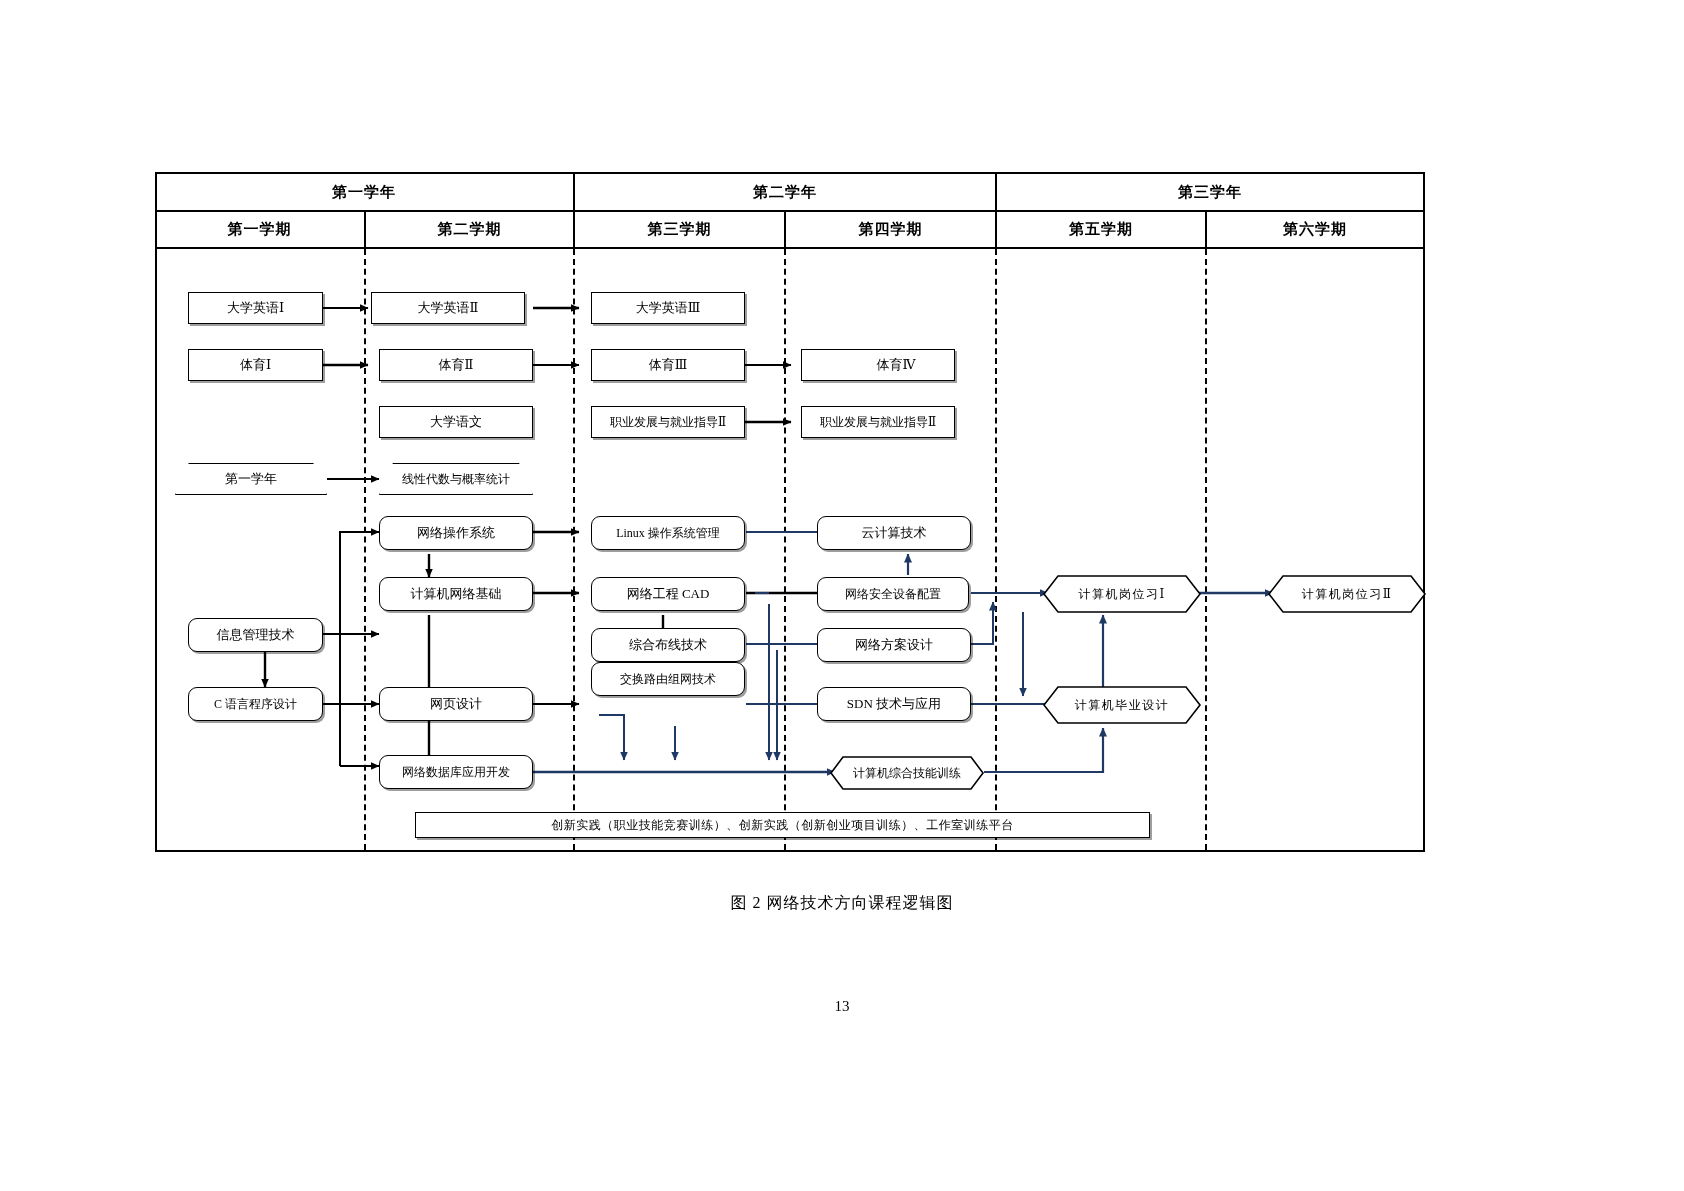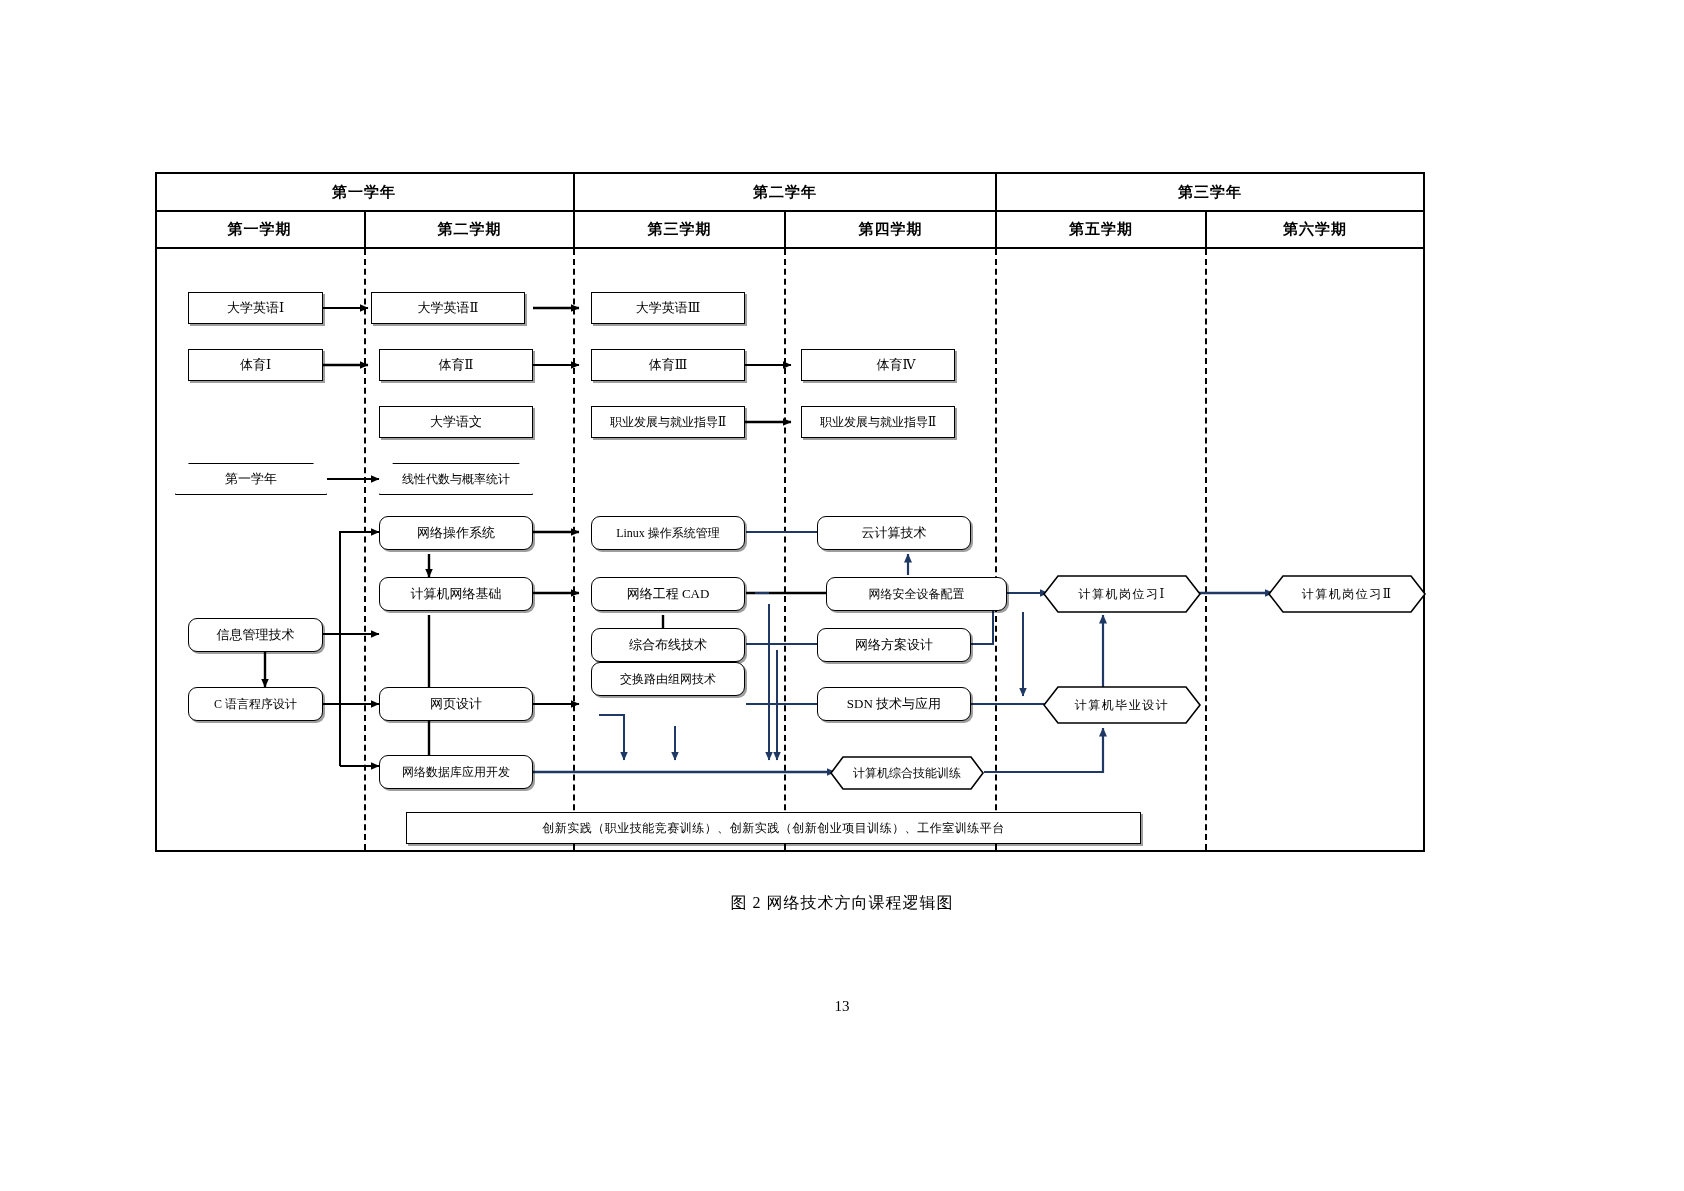--- a/index.html
+++ b/index.html
@@ -344,21 +344,21 @@
     <div class="node round" style="left:436px;top:456px;width:154px;height:34px;">
       <span>综合布线技术</span>
     </div>
     <div class="node round" style="left:436px;top:490px;width:154px;height:34px;">
       <span style="font-size:12px;">交换路由组网技术</span>
     </div>
 
     <div class="node round" style="left:662px;top:344px;width:154px;height:34px;">
       <span>云计算技术</span>
     </div>
-    <div class="node round" style="left:662px;top:405px;width:181px;height:34px;margin-left:9px;">
+    <div class="node round" style="left:662px;top:405px;width:152px;height:34px;">
       <span style="font-size:12px;">网络安全设备配置</span>
     </div>
     <div class="node round" style="left:662px;top:456px;width:154px;height:34px;">
       <span>网络方案设计</span>
     </div>
     <div class="node round" style="left:662px;top:515px;width:154px;height:34px;align-items:center;">
       <span>SDN 技术与应用</span>
     </div>
 
     <div class="node hex" style="left:675px;top:584px;width:154px;height:34px;">
@@ -382,21 +382,21 @@
       <span class="hex-txt" style="font-size:12px;">计算机岗位习Ⅱ</span>
     </div>
 
     <div class="node hex" style="left:888px;top:514px;width:158px;height:38px;">
       <svg class="hex-svg" width="158" height="38" viewBox="0 0 158 38">
         <polygon points="15,1 143,1 157,19 143,37 15,37 1,19" fill="#fff" stroke="#000" stroke-width="1.6"></polygon>
       </svg>
       <span class="hex-txt" style="font-size:12px;">计算机毕业设计</span>
     </div>
 
-    <div class="node rect banner" style="left:251px;top:640px;width:735px;height:32px;">
+    <div class="node rect banner" style="left:260px;top:640px;width:735px;height:26px;">
       <span style="font-size:12px;">创新实践（职业技能竞赛训练）、创新实践（创新创业项目训练）、工作室训练平台</span>
     </div>
 
   </div>
 
   <div id="caption">
     <span>图 2  网络技术方向课程逻辑图</span>
   </div>
 
   <div id="pagenum">

